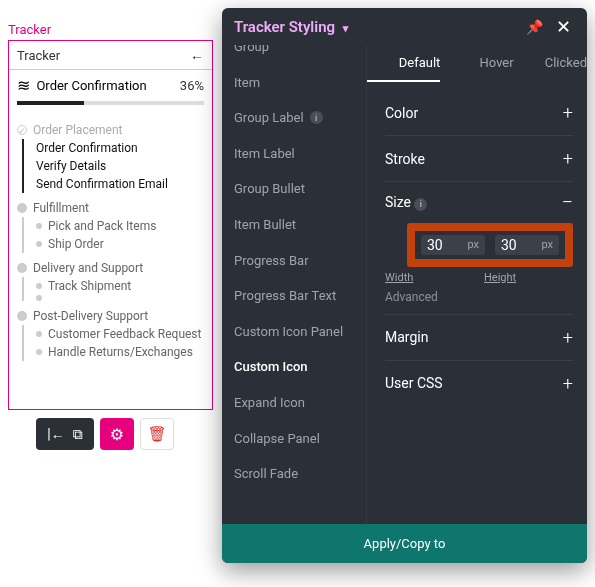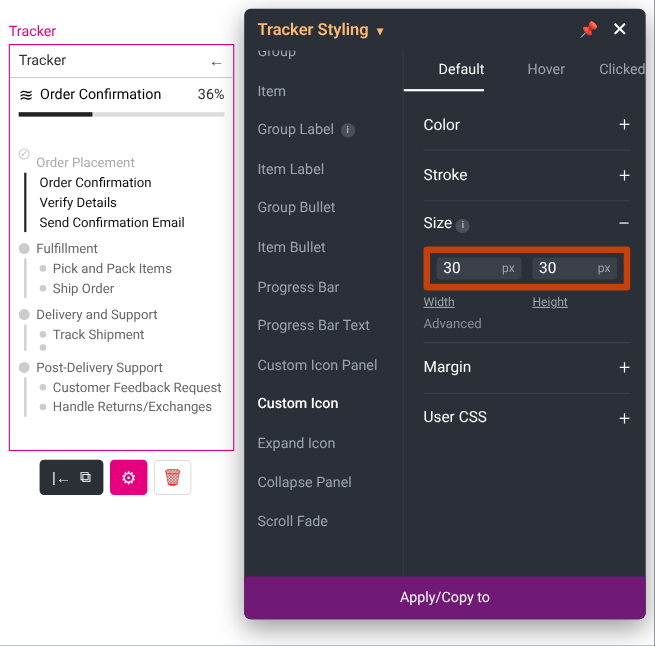--- a/index.html
+++ b/index.html
@@ -31,21 +31,21 @@
 .sub-bullet { width: 6px; height: 6px; border-radius: 50%; background: #ccc; flex-shrink: 0; }
 
 .toolbar { position: absolute; left: 36px; top: 418px; display: flex; gap: 6px; align-items: center; }
 .tbtn { height: 32px; border-radius: 4px; display: flex; align-items: center; justify-content: center; cursor: pointer; }
 .tbtn.dark { background: #2b2f36; color: #fff; width: 58px; gap: 8px; font-size: 14px; }
 .tbtn.pink { background: #e6007e; color: #fff; width: 34px; font-size: 16px; }
 .tbtn.outline { background: #fff; border: 1px solid #ddd; color: #e03030; width: 34px; font-size: 15px; }
 
 .panel { position: absolute; right: 8px; top: 8px; width: 365px; height: 555px; background: #2b3038; border-radius: 6px; display: flex; flex-direction: column; box-shadow: 0 8px 24px rgba(0,0,0,0.4); color: #cfd3d8; }
 .panel-top { display: flex; align-items: center; padding: 8px 12px; gap: 8px; }
-.panel-title { color: #fdba74; font-weight: 600; font-size: 15px; flex: 1; }
+.panel-title { color: #f0abfc; font-weight: 600; font-size: 15px; flex: 1; }
 .panel-title .chev { margin-left: 4px; font-size: 11px; }
 .pin { color: #6b7078; font-size: 14px; cursor: pointer; }
 .close { color: #fff; font-size: 18px; cursor: pointer; padding: 0 4px; }
 
 .panel-body { display: flex; flex: 1; min-height: 0; }
 .sidebar { width: 145px; overflow: hidden; padding: 0; border-right: 1px solid rgba(255,255,255,0.05); }
 .sb-item { padding: 10px 12px; font-size: 13px; color: #9ea4ac; cursor: pointer; display: flex; align-items: center; gap: 6px; line-height: 1.2; }
 .sb-item.selected { color: #fff; font-weight: 500; }
 .sb-info { width: 13px; height: 13px; border-radius: 50%; background: #4a4f57; color: #cfd3d8; font-size: 9px; display: inline-flex; align-items: center; justify-content: center; }
 
@@ -54,29 +54,29 @@
 .tab { flex: 1; text-align: right; padding: 10px 0; font-size: 13px; color: #9ea4ac; cursor: pointer; }
 .tab.active { color: #fff; border-bottom: 2px solid #fff; }
 
 .sections { padding: 8px 14px 0 18px; }
 .sec { display: flex; align-items: center; justify-content: space-between; padding: 12px 0; font-size: 14px; color: #fff; border-top: 1px solid rgba(255,255,255,0.08); cursor: pointer; }
 .sec:first-child { border-top: none; align-items: center; }
 .sec .plus { font-size: 18px; color: #fff; font-weight: 300; }
 .sec .minus { font-size: 20px; color: #fff; font-weight: 300; line-height: 10px; }
 
 .size-body { padding: 0 0 10px 0; }
-.size-inputs { display: flex; gap: 10px; border: 6px solid #c2410c; padding: 4px 6px; border-radius: 3px; }
+.size-inputs { display: flex; gap: 10px; border: 8px solid #c2410c; padding: 4px 6px; border-radius: 3px; margin-left: 22px; }
 .sz { flex: 1; display: flex; align-items: center; background: #3b4049; border-radius: 3px; padding: 2px 6px; }
 .sz input { background: transparent; border: none; color: #fff; width: 100%; font-size: 14px; outline: none; }
 .sz .unit { color: #9ea4ac; font-size: 11px; text-align: right; }
 .size-labels { display: flex; gap: 10px; margin-top: 4px; }
 .size-labels span { flex: 1; font-size: 11px; color: #9ea4ac; text-decoration: underline; }
 .adv { font-size: 12px; color: #8b9097; margin-top: 6px; cursor: pointer; }
 
-.footer { text-align: center; padding: 12px 0; font-size: 13px; color: #fff; background: #701a75; border-radius: 0 0 6px 6px; cursor: pointer; }
+.footer { text-align: center; padding: 12px 0; font-size: 13px; color: #fff; background: #0f766e; border-radius: 0 0 6px 6px; cursor: pointer; }
 </style>
 </head>
 <body>
 
 <div class="tracker-label">Tracker</div>
 
 <div class="tracker-box">
   <div class="tracker-header">
     <span class="title">Tracker</span>
     <span class="arrow">←</span>
@@ -86,21 +86,21 @@
     <span class="current-label">Order Confirmation</span>
     <span class="pct">36%</span>
   </div>
   <div class="prog">
       <div class="fill"></div>
     </div>
   <div class="steps" id="steps-container">
       <div class="step">
         <div class="step-head">
           <div class="bullet done"></div>
-          <div class="step-title" style="color: rgb(170, 170, 170); margin-top: 17px;">Order Placement</div>
+          <div class="step-title" style="color: rgb(170, 170, 170);">Order Placement</div>
         </div>
         <div class="sub active">
           <div class="sub-item active">
             <span>Order Confirmation</span>
           </div>
           <div class="sub-item active">
             <span>Verify Details</span>
           </div>
           <div class="sub-item active">
             <span>Send Confirmation Email</span>

